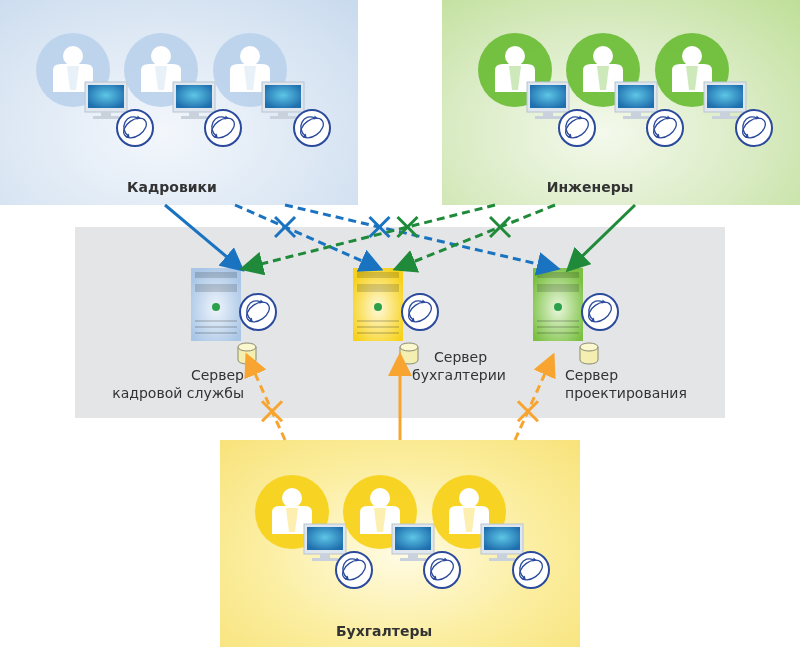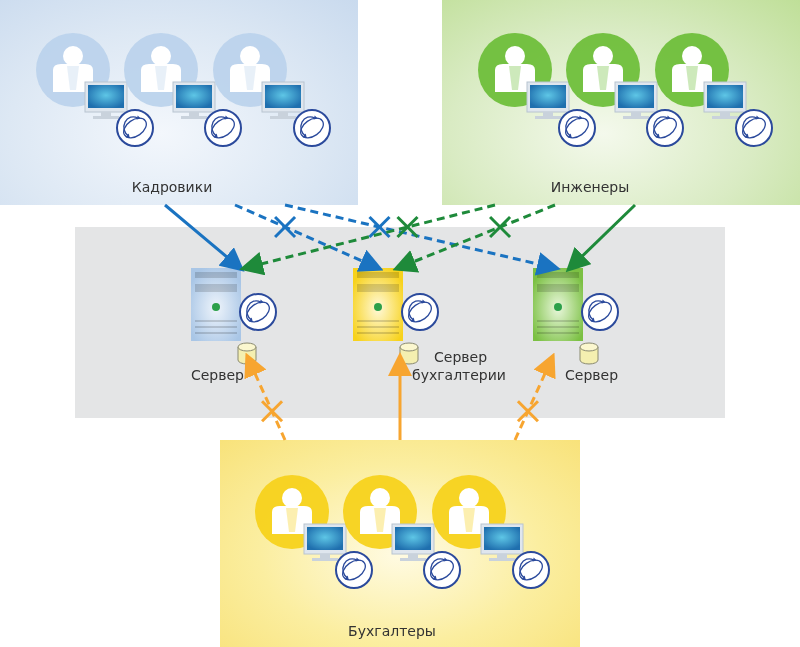--- a/index.html
+++ b/index.html
@@ -7,21 +7,21 @@
          font-family:"DejaVu Sans", "Liberation Sans", sans-serif; }
   .panel { position:absolute; }
   #panel-hr { left:0; top:0; width:358px; height:205px;
     background: radial-gradient(ellipse at 45% 65%, #f3f7fc 0%, #dde8f4 55%, #c9daee 100%); }
   #panel-eng { left:442px; top:0; width:358px; height:205px;
     background: radial-gradient(ellipse at 45% 65%, #f4f9ec 0%, #d9ebc3 55%, #bfdf98 100%); }
   #panel-servers { left:75px; top:227px; width:650px; height:191px; background:#e4e5e6; }
   #panel-acc { left:220px; top:440px; width:360px; height:207px;
     background: radial-gradient(ellipse at 50% 55%, #fffbe3 0%, #fbeea0 55%, #f8e27a 100%); }
   .label { position:absolute; font-size:14px; color:#333; line-height:18px; white-space:nowrap; }
-  .label.center { transform:translateX(-50%); text-align:right; }
+  .label.center { transform:translateX(-50%); text-align:right;font-weight:bold; }
   .label.right { text-align:right; }
   svg { position:absolute; left:0; top:0; }
 </style>
 </head>
 <body>
 
 <div class="panel" id="panel-hr"></div>
 <div class="panel" id="panel-eng"></div>
 <div class="panel" id="panel-servers"></div>
 <div class="panel" id="panel-acc"></div>
@@ -339,24 +339,26 @@
         <g>
           <line x1="517.95" y1="401.3" x2="537.95" y2="421.3" stroke="#f7a530" stroke-width="3"></line>
           <line x1="517.95" y1="421.3" x2="537.95" y2="401.3" stroke="#f7a530" stroke-width="3"></line>
         </g>
       </g>
     </g>
 </svg>
 
 <div class="label center" style="left:172px; top:178px;">Кадровики</div>
 <div class="label center" style="left:590px; top:178px;">Инженеры</div>
-<div class="label center" style="left:392px; top:622px;">Бухгалтеры</div>
+<div class="label center" style="left:384px; top:622px;">Бухгалтеры</div>
 
 <div class="label right" style="right:556px; top:366px;">
   <div>Сервер</div>
+  <div>кадровой службы</div>
 </div>
 <div class="label" style="left:412px; top:348px;">
   <div style="padding-left:22px;">Сервер</div>
   <div>бухгалтерии</div>
 </div>
 <div class="label" style="left:565px; top:366px;">
   <div>Сервер</div>
+  <div>проектирования</div>
 </div>
 
 </body></html>

